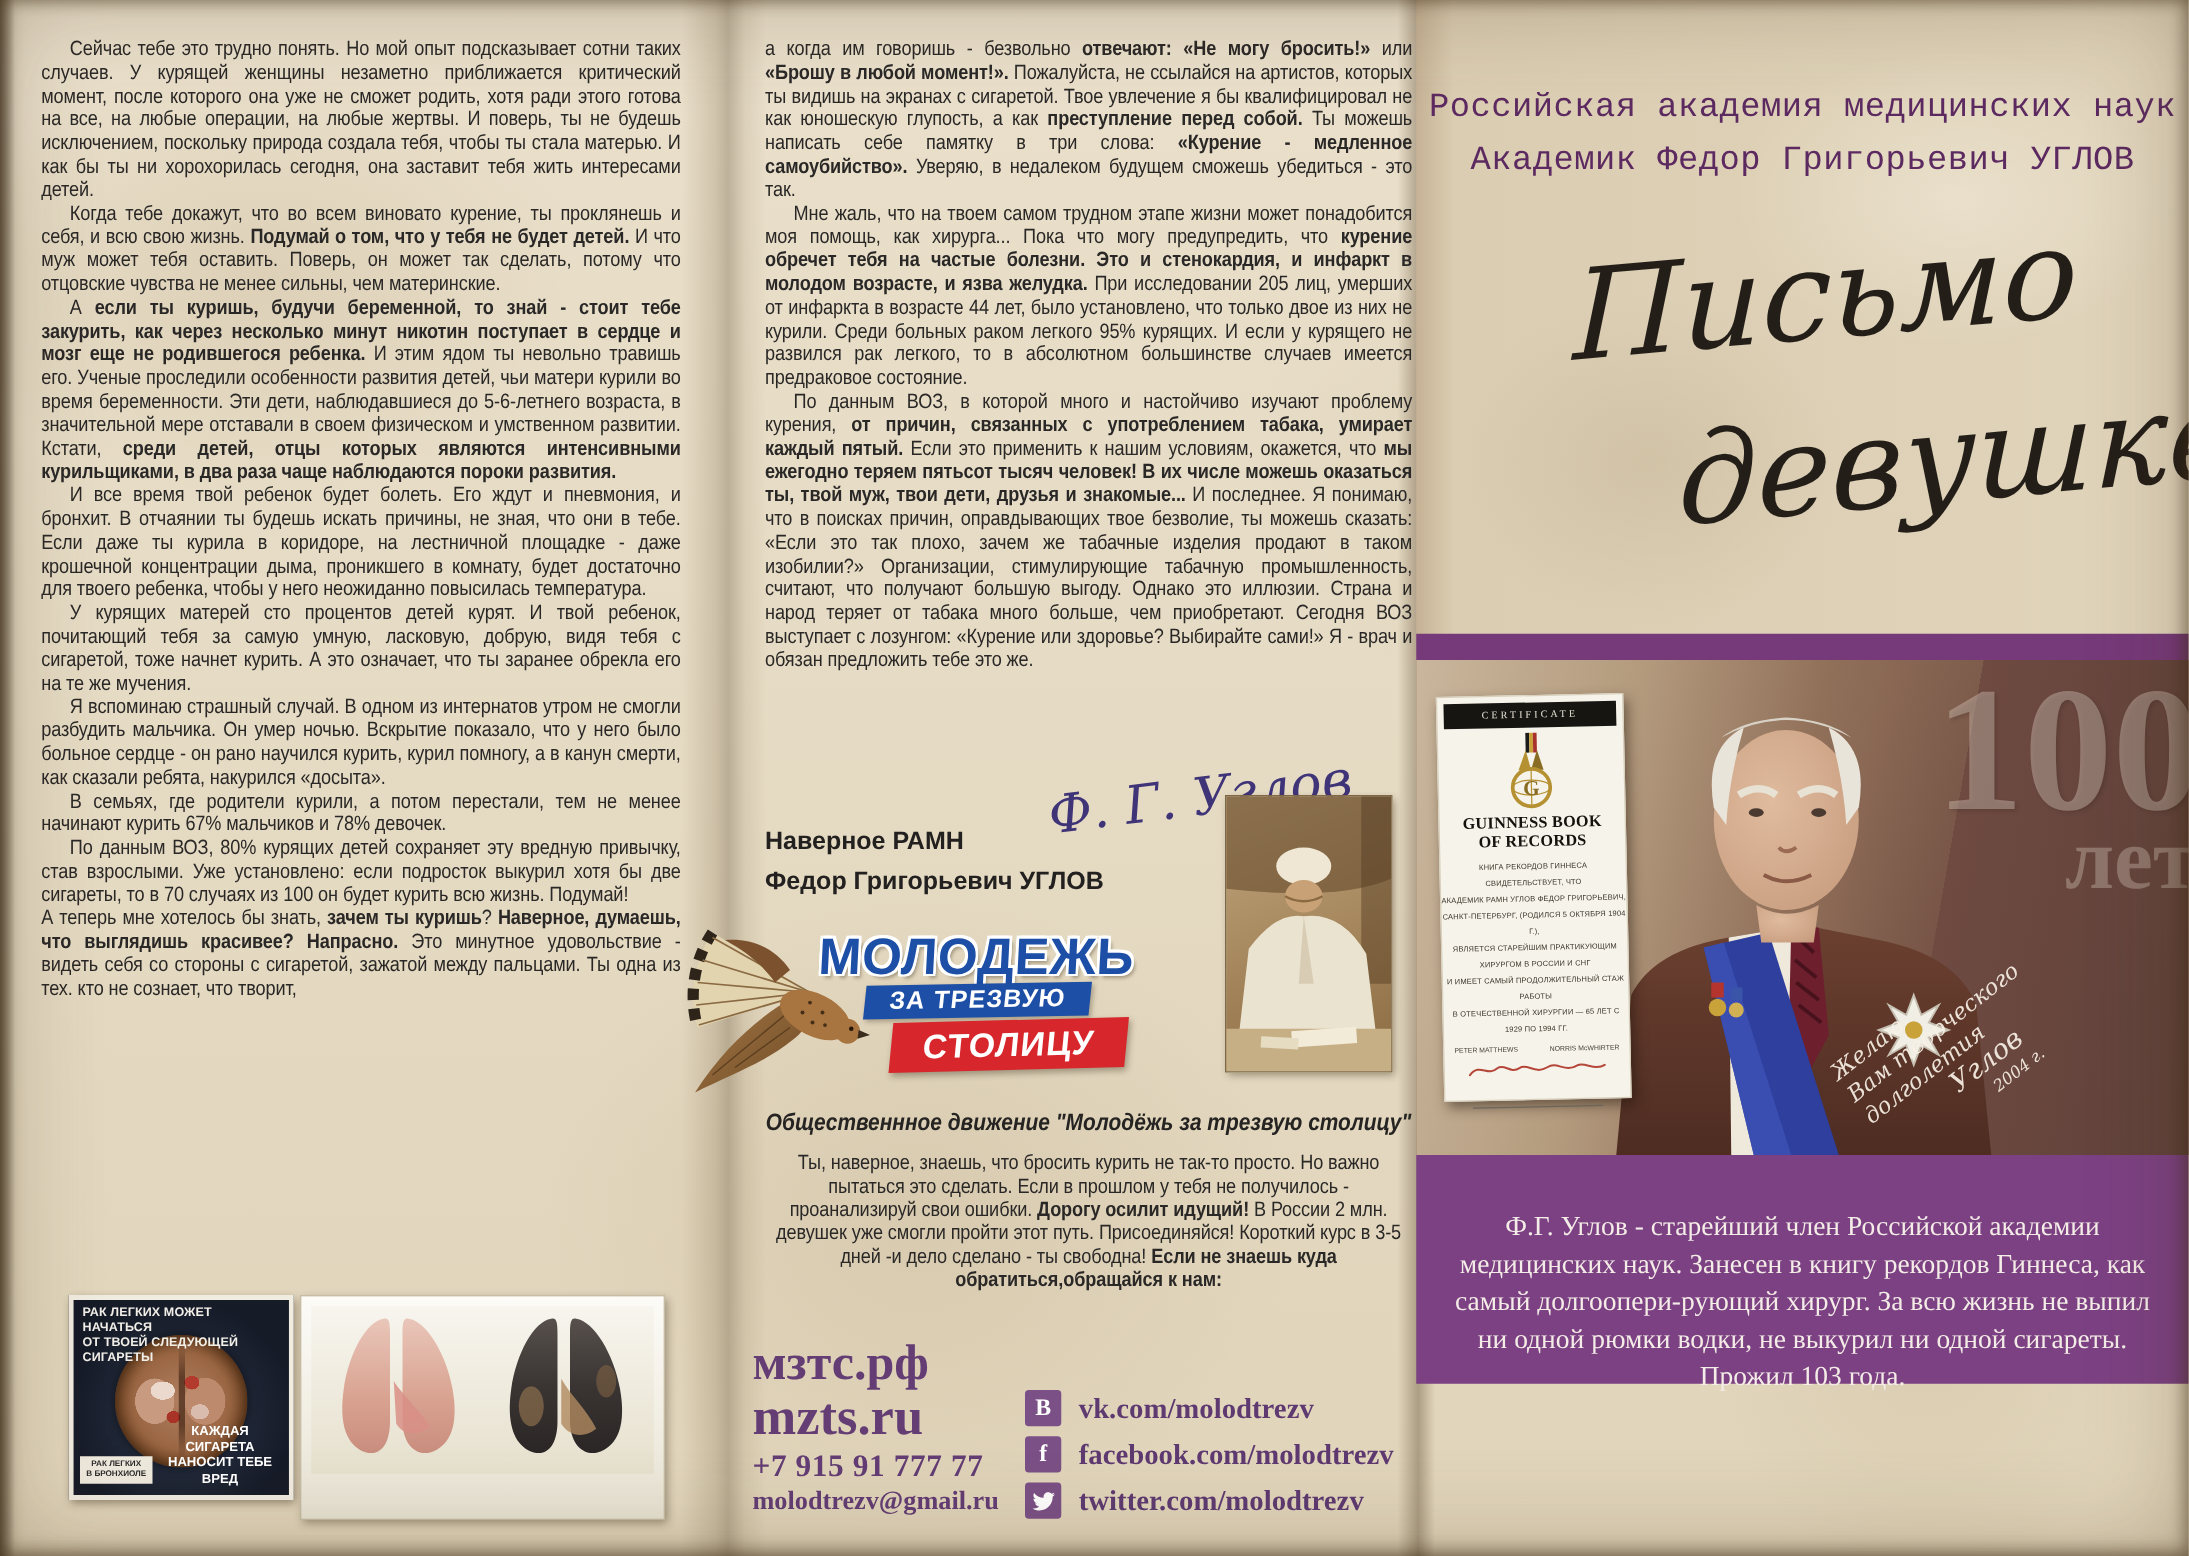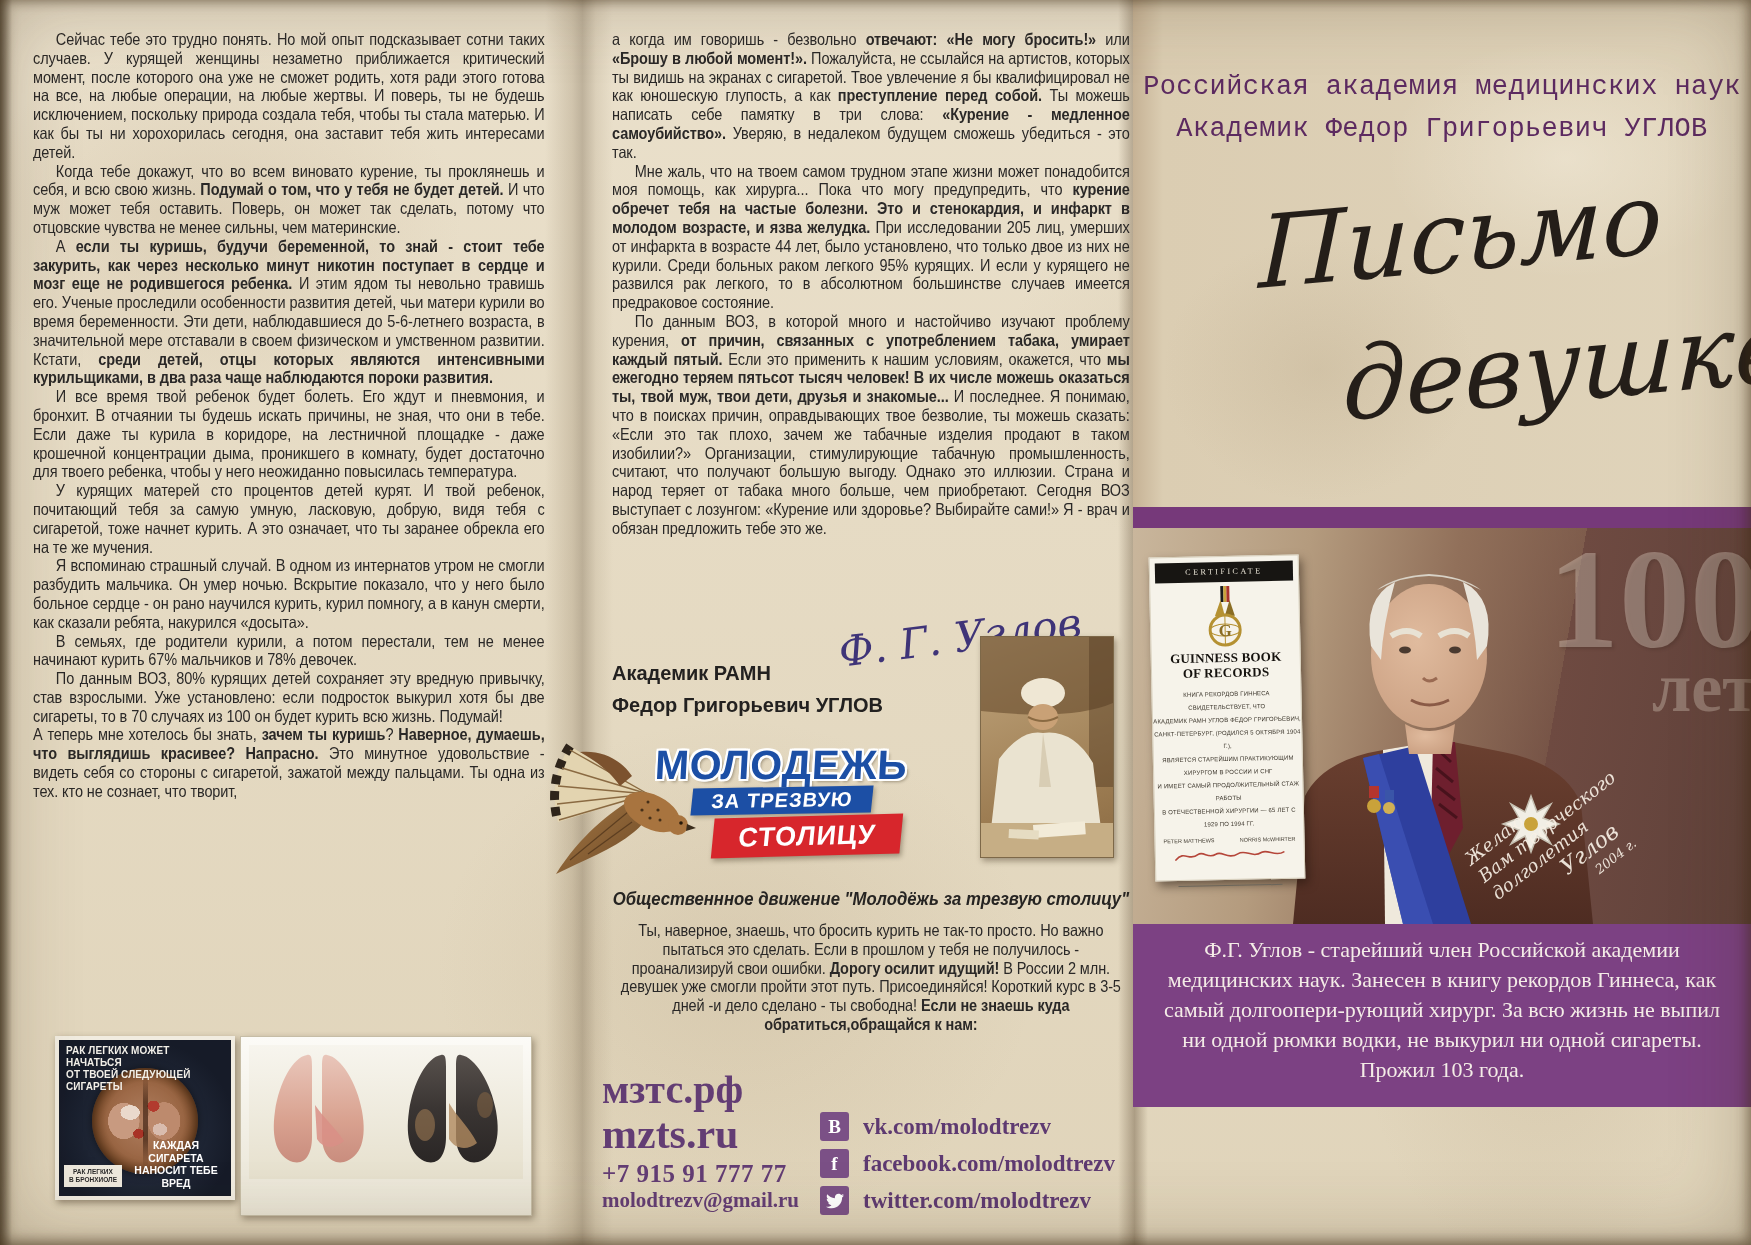--- a/index.html
+++ b/index.html
@@ -115,21 +115,21 @@
     transform:rotate(-1.2deg);border:1px solid #d8d0bd;box-shadow:3px 5px 10px rgba(30,18,10,.5);}
   .cert-head{margin:5px 5px 0;height:20px;line-height:20px;background:#171512;color:#e9e4d6;
     text-align:center;font-size:8px;letter-spacing:2.5px;font-family:"Liberation Serif",serif;}
   .cert-medal{display:block;margin:4px auto 0;}
   .cert-org{font-family:"Liberation Serif",serif;font-weight:700;font-size:13px;line-height:15px;
     text-align:center;color:#15120e;letter-spacing:.2px;}
   .cert-body{margin-top:8px;text-align:center;font-size:6px;line-height:13px;color:#3c362c;letter-spacing:.15px;}
   .cert-signers{margin:6px 8px 0;display:flex;justify-content:space-between;font-size:5.5px;color:#4a443a;}
   .cert-rule{margin:20px auto 0;width:70%;border-top:1px solid #6b655a;}
   .bio-box{position:absolute;left:1133px;top:924px;width:618px;height:183px;background:#7c4183;
-    box-sizing:border-box;padding:11px 30px 0;text-align:center;
+    box-sizing:border-box;padding:42px 30px 0;text-align:center;
     font-family:"Liberation Serif",serif;font-size:22px;line-height:30px;color:#f4ecе7;color:#f4ece7;}
   .website{position:absolute;left:1133px;top:1132px;width:618px;text-align:center;
     font-family:"Liberation Serif",serif;font-weight:700;font-size:31px;color:#3a3134;letter-spacing:.5px;
     text-shadow:1px 1px 1px rgba(255,248,235,.5);}
 </style>
 </head>
 <body>
 
 <div class="page">
 
@@ -196,21 +196,21 @@
     </div>
   </figure>
 
   <div class="bodytext col2">
     <p><span>а когда им говоришь - безвольно </span><b>отвечают: «Не могу бросить!»</b><span> или </span><b>«Брошу в любой момент!».</b><span> Пожалуйста, не ссылайся на артистов, которых ты видишь на экранах с сигаретой. Твое увлечение я бы квалифицировал не как юношескую глупость, а как </span><b>преступление перед собой.</b><span> Ты можешь написать себе памятку в три слова: </span><b>«Курение - медленное самоубийство».</b><span> Уверяю, в недалеком будущем сможешь убедиться - это так.</span></p>
     <p class="ind"><span>Мне жаль, что на твоем самом трудном этапе жизни может понадобится моя помощь, как хирурга... Пока что могу предупредить, что </span><b>курение обречет тебя на частые болезни. Это и стенокардия, и инфаркт в молодом возрасте, и язва желудка.</b><span> При исследовании 205 лиц, умерших от инфаркта в возрасте 44 лет, было установлено, что только двое из них не курили. Среди больных раком легкого 95% курящих. И если у курящего не развился рак легкого, то в абсолютном большинстве случаев имеется предраковое состояние.</span></p>
     <p class="ind"><span>По данным ВОЗ, в которой много и настойчиво изучают проблему курения, </span><b>от причин, связанных с употреблением табака, умирает каждый пятый.</b><span> Если это применить к нашим условиям, окажется, что </span><b>мы ежегодно теряем пятьсот тысяч человек! В их числе можешь оказаться ты, твой муж, твои дети, друзья и знакомые...</b><span> И последнее. Я понимаю, что в поисках причин, оправдывающих твое безволие, ты можешь сказать: «Если это так плохо, зачем же табачные изделия продают в таком изобилии?» Организации, стимулирующие табачную промышленность, считают, что получают большую выгоду. Однако это иллюзии. Страна и народ теряет от табака много больше, чем приобретают. Сегодня ВОЗ выступает с лозунгом: «Курение или здоровье? Выбирайте сами!» Я - врач и обязан предложить тебе это же.</span></p>
   </div>
 
   <div class="sig-block">
-    <div class="l1">Академик РАМН</div>
+    <div class="l1">Наверное РАМН</div>
     <div class="l2">Федор Григорьевич УГЛОВ</div>
   </div>
   <div class="autograph">Ф. Г. Углов</div>
 
   <div class="photo-surgeon">
     <svg width="132" height="220" viewBox="0 0 132 220">
       <path d="M0,0 H132 V66 Q90,84 0,74 Z" fill="#5f4427" opacity=".55"></path>
       <rect x="108" y="0" width="24" height="150" fill="#513a22" opacity=".45"></rect>
       <ellipse cx="62" cy="56" rx="22" ry="15" fill="#efe7d4"></ellipse>
       <ellipse cx="62" cy="80" rx="15" ry="13" fill="#c9a176"></ellipse>

